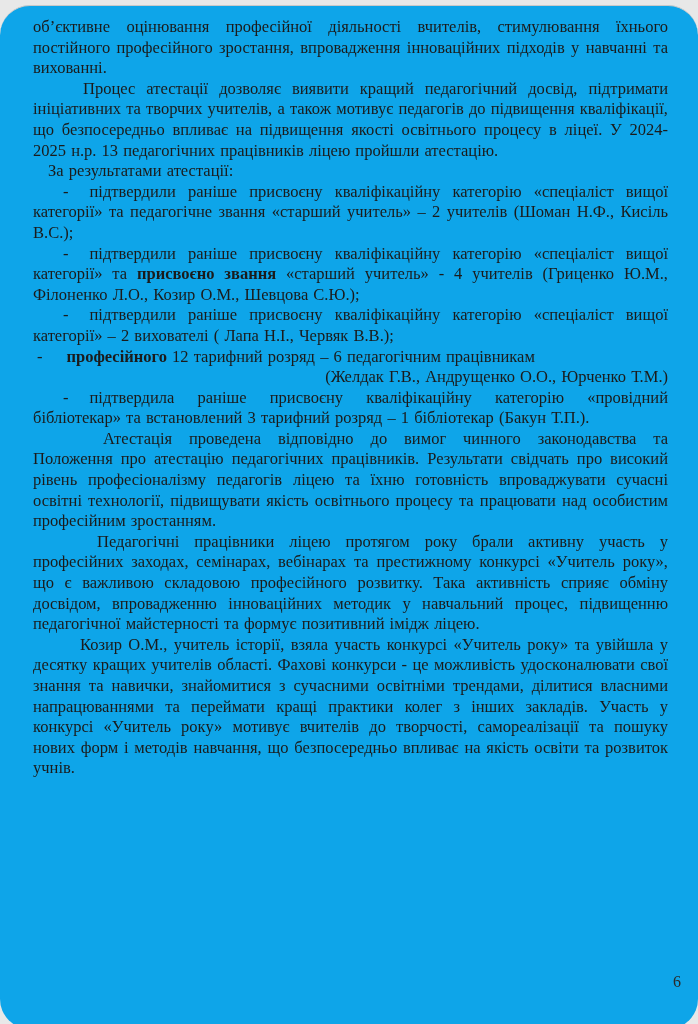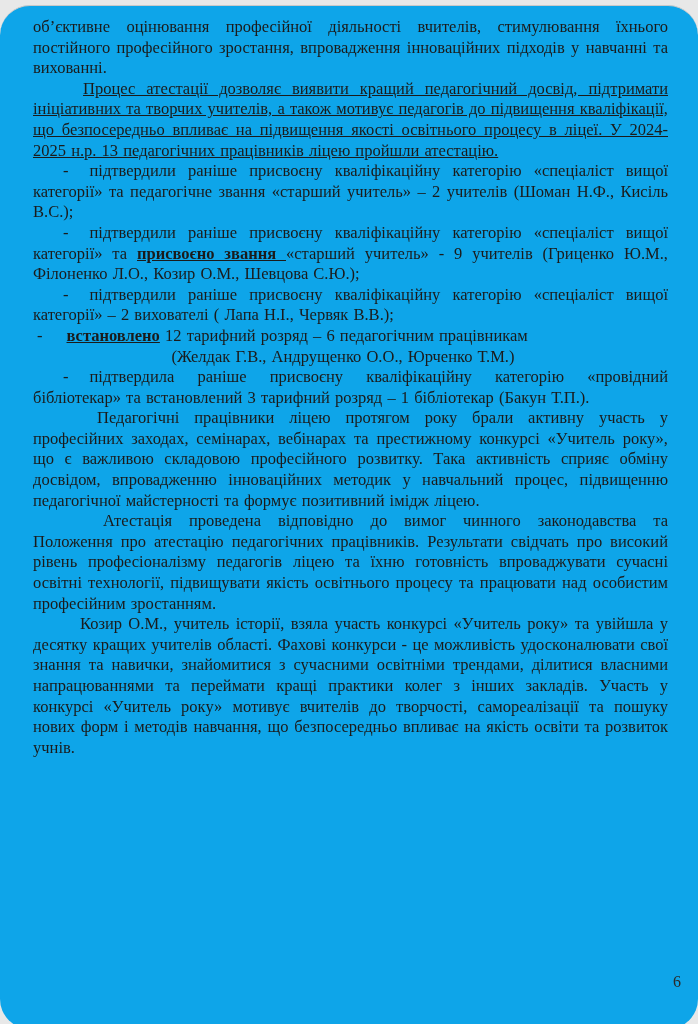--- a/index.html
+++ b/index.html
@@ -14,63 +14,64 @@
     border-top: 1px solid #c9c9c9;
     font-family: "Liberation Serif", "DejaVu Serif", serif;
     font-size: 16.5px;
     line-height: 20.6px;
     color: #1b1b1b;
     word-spacing: 1px;
     overflow: hidden;
     border-radius: 30px;
   }
   .para { margin: 0; text-align: justify; }
-  .ind-50 { text-indent: 50px; text-decoration: underline; }
+  .ind-50 { text-indent: 50px; }
   .ind-15 { text-indent: 15px; }
   .ind-70 { text-indent: 70px; }
   .ind-64 { text-indent: 64px; }
   .ind-47 { text-indent: 47px; }
   .li   { text-indent: 30px; }
   .dash { padding-right: 21px; }
   .li5  { text-indent: 4px; text-align: left; }
   .li5 .dash { padding-right: 24px; }
-  .outdent { margin-left: -15px; text-align: center; }
-  .emph { font-weight: bold; text-decoration: underline; }
+  .outdent { margin-left: -15px; text-align: right; }
+  .emph { font-weight: bold; }
   .page-number {
     position: absolute;
     right: 17px;
     top: 966px;
     font-size: 16px;
     color: #2a2a2a;
   }
 </style>
 </head>
 <body>
 
 <div class="page">
 
   <p class="para">об’єктивне оцінювання професійної діяльності вчителів, стимулювання їхнього постійного професійного зростання, впровадження інноваційних підходів у навчанні та вихованні.</p>
 
   <p class="para ind-50">Процес атестації дозволяє виявити кращий педагогічний досвід, підтримати ініціативних та творчих учителів, а також мотивує педагогів до підвищення кваліфікації, що безпосередньо впливає на підвищення якості освітнього процесу в ліцеї. У 2024-2025 н.р. 13 педагогічних працівників ліцею пройшли атестацію.</p>
 
+  <p class="para ind-15">За результатами атестації:</p>
 
   <p class="para li"><span class="dash">-</span><span>підтвердили раніше присвоєну кваліфікаційну категорію «спеціаліст вищої категорії» та педагогічне звання «старший учитель» – 2 учителів (Шоман Н.Ф., Кисіль В.С.);</span></p>
 
-  <p class="para li"><span class="dash">-</span><span>підтвердили раніше присвоєну кваліфікаційну категорію «спеціаліст вищої категорії» та </span><span class="emph">присвоєно звання&nbsp;</span><span>«старший учитель» - 9 учителів (Гриценко Ю.М., Філоненко Л.О., Козир О.М., Шевцова С.Ю.);</span></p>
+  <p class="para li"><span class="dash">-</span><span>підтвердили раніше присвоєну кваліфікаційну категорію «спеціаліст вищої категорії» та </span><span class="emph">присвоєно звання&nbsp;</span><span>«старший учитель» - 4 учителів (Гриценко Ю.М., Філоненко Л.О., Козир О.М., Шевцова С.Ю.);</span></p>
 
   <p class="para li"><span class="dash">-</span><span>підтвердили раніше присвоєну кваліфікаційну категорію «спеціаліст вищої категорії» – 2 вихователі ( Лапа Н.І., Червяк В.В.);</span></p>
 
 
-  <p class="para li5"><span class="dash">-</span><span class="emph">встановлено</span><span> 12 тарифний розряд – 6 педагогічним працівникам</span></p>
+  <p class="para li5"><span class="dash">-</span><span class="emph">професійного</span><span> 12 тарифний розряд – 6 педагогічним працівникам</span></p>
 
   <p class="para outdent">(Желдак Г.В., Андрущенко О.О., Юрченко Т.М.)</p>
 
   <p class="para li"><span class="dash">-</span><span>підтвердила раніше присвоєну кваліфікаційну категорію «провідний бібліотекар» та встановлений 3 тарифний розряд – 1 бібліотекар (Бакун Т.П.).</span></p>
 
+  <p class="para ind-70">Атестація проведена відповідно до вимог чинного законодавства та Положення про атестацію педагогічних працівників. Результати свідчать про високий рівень професіоналізму педагогів ліцею та їхню готовність впроваджувати сучасні освітні технології, підвищувати якість освітнього процесу та працювати над особистим професійним зростанням.</p>
+
   <p class="para ind-64">Педагогічні працівники ліцею протягом року брали активну участь у професійних заходах, семінарах, вебінарах та престижному конкурсі «Учитель року», що є важливою складовою професійного розвитку. Така активність сприяє обміну досвідом, впровадженню інноваційних методик у навчальний процес, підвищенню педагогічної майстерності та формує позитивний імідж ліцею.</p>
-
-  <p class="para ind-70">Атестація проведена відповідно до вимог чинного законодавства та Положення про атестацію педагогічних працівників. Результати свідчать про високий рівень професіоналізму педагогів ліцею та їхню готовність впроваджувати сучасні освітні технології, підвищувати якість освітнього процесу та працювати над особистим професійним зростанням.</p>
 
   <p class="para ind-47">Козир О.М., учитель історії, взяла участь конкурсі «Учитель року» та увійшла у десятку кращих учителів області. Фахові конкурси - це можливість удосконалювати свої знання та навички, знайомитися з сучасними освітніми трендами, ділитися власними напрацюваннями та переймати кращі практики колег з інших закладів. Участь у конкурсі «Учитель року» мотивує вчителів до творчості, самореалізації та пошуку нових форм і методів навчання, що безпосередньо впливає на якість освіти та розвиток учнів.</p>
 
   <div class="page-number">6</div>
 
 </div>
 
 </body></html>

